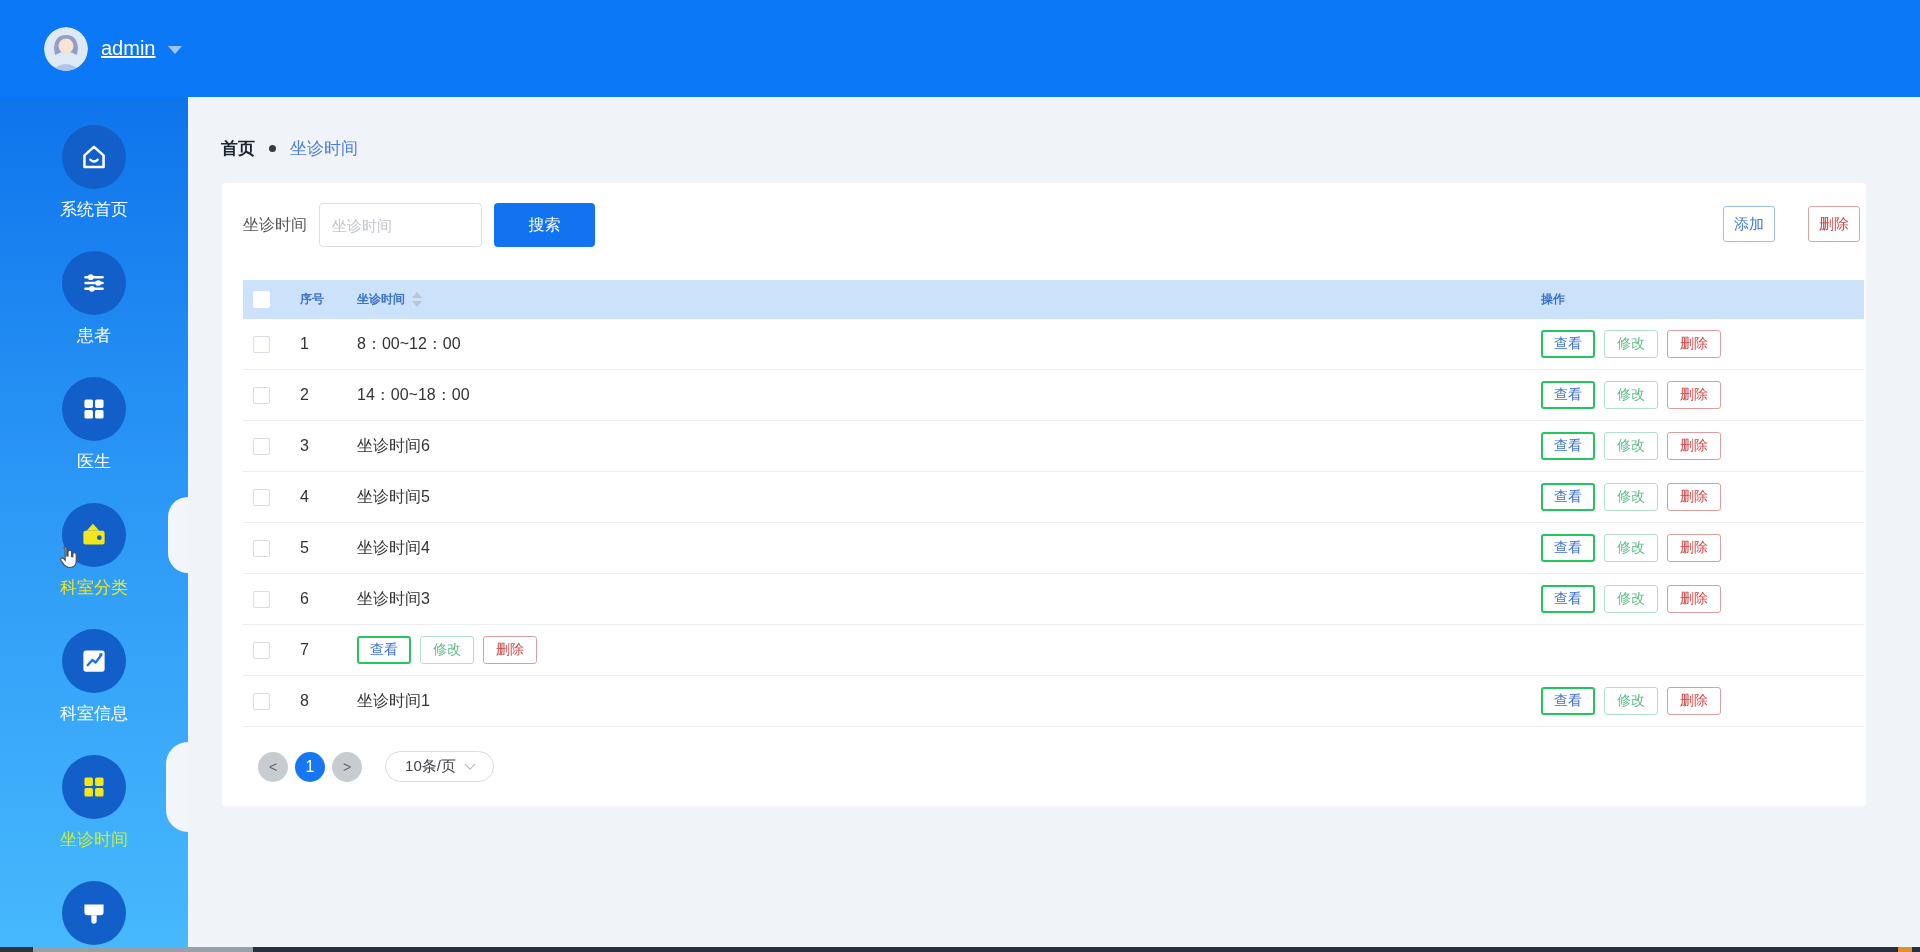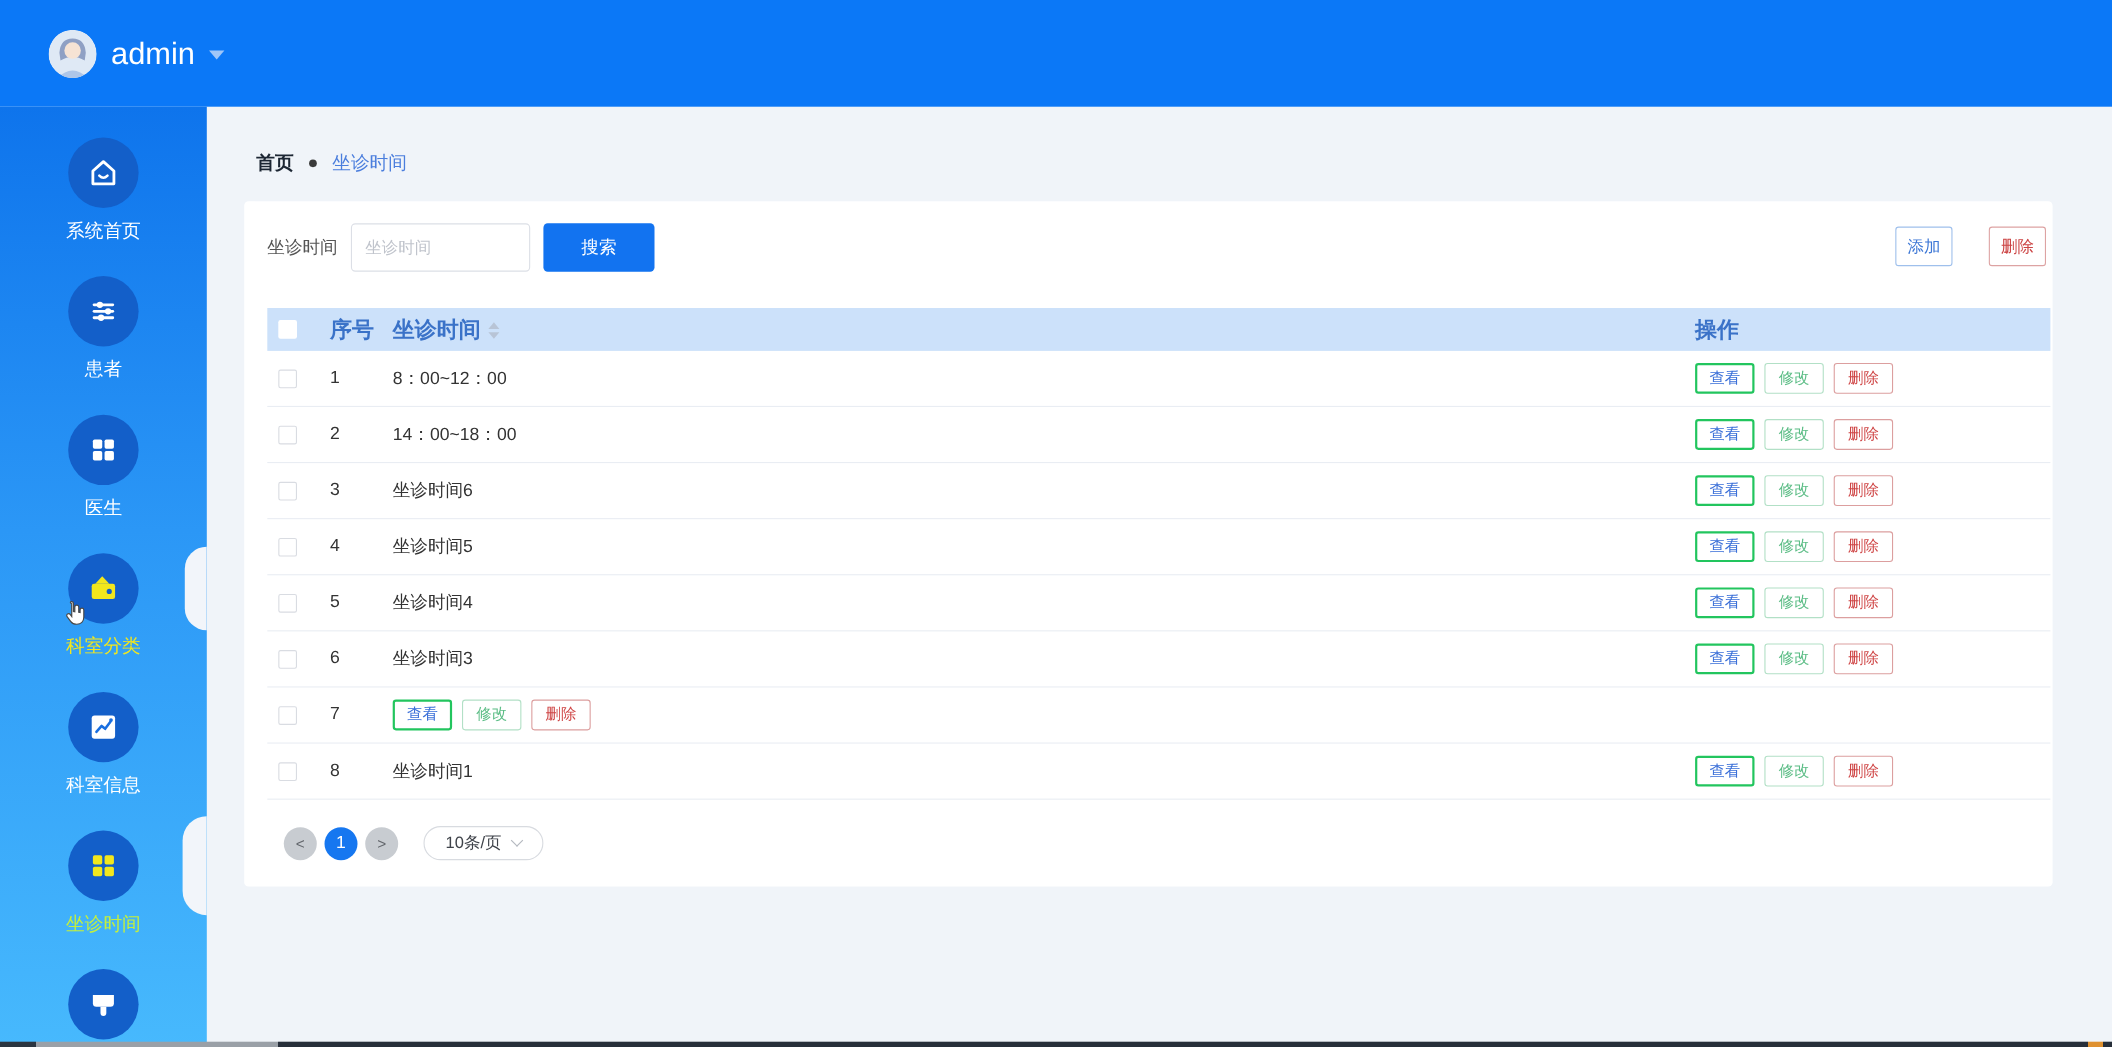--- a/index.html
+++ b/index.html
@@ -7,21 +7,21 @@
     font-family:"Liberation Sans", sans-serif; background:#f0f4f9; }
   #app { position:relative; width:1920px; height:952px; }
 
   
   .top-header { position:absolute; left:0; top:0; width:1920px; height:97px;
     background:#0b78f7; display:flex; align-items:center; justify-content:space-between;
     padding:0 28px 0 44px; z-index:5; }
   .app-title { color:#fff; font-size:27px; font-weight:700; letter-spacing:1px; }
   .user-block { display:flex; align-items:center; gap:13px; cursor:pointer; }
   .avatar { width:44px; height:44px; border-radius:50%; overflow:hidden; flex:0 0 44px; }
-  .user-name { color:#fff; font-size:28px; }
+  .user-name { color:#fff; font-size:20px;text-decoration:underline; }
   .user-caret { width:0; height:0; border-left:7px solid transparent;
     border-right:7px solid transparent; border-top:8px solid #9fc6f8; margin-top:3px; }
 
   
   .sidebar { position:absolute; left:0; top:97px; width:188px; height:855px;
     background:linear-gradient(180deg,#0e74ec 0%, #2b97f6 45%, #47b9fd 100%);
     overflow:hidden; z-index:4; }
   .side-item { position:relative; height:126px; display:flex; flex-direction:column;
     align-items:center; cursor:pointer; }
   .side-icon-circle { margin-top:28px; width:64px; height:64px; border-radius:50%;
@@ -31,21 +31,21 @@
   .side-item.hover .side-label { color:#f2e71d; }
   .side-item.active .side-label { color:#c3ef3e; }
   .notch { position:absolute; right:0; background:#f2f5fa; width:20px; }
   .notch.hover { top:22px; height:76px; border-radius:38px 0 0 38px; }
   .notch.active { top:15px; height:90px; border-radius:45px 0 0 45px; width:22px; }
   .mouse-cursor { position:absolute; left:55px; top:448px; width:26px; height:26px; z-index:9; }
 
   
   .page { position:absolute; left:188px; top:97px; width:1732px; height:855px;
     background:#f0f4f9; }
-  .breadcrumb { position:absolute; left:45px; top:40px; display:flex;
+  .breadcrumb { position:absolute; left:33px; top:40px; display:flex;
     align-items:center; gap:14px; font-size:17px; }
   .bc-home { color:#1c2633; font-weight:700; }
   .bc-dot { width:7px; height:7px; border-radius:50%; background:#3a3a3a; }
   .bc-current { color:#4b7edd; cursor:pointer; }
 
   .card { position:absolute; left:34px; top:86px; width:1644px; height:623px;
     background:#ffffff; border-radius:4px; }
 
   
   .search-label { position:absolute; left:21px; top:32px; font-size:16px; color:#555; }
@@ -58,21 +58,21 @@
     cursor:pointer; font-family:"Liberation Sans", sans-serif; }
   .add-btn, .delete-btn { position:absolute; top:23px; width:52px; height:36px;
     background:#fff; border-radius:3px; font-size:15px; cursor:pointer;
     font-family:"Liberation Sans", sans-serif; }
   .add-btn { left:1501px; border:1px solid #9fc0ec; color:#3e78d6; }
   .delete-btn { left:1586px; border:1px solid #dda3a3; color:#cc4444; }
 
   
   .table { position:absolute; left:21px; top:97px; width:1621px; }
   .thead { height:39px; background:#cce1fa; display:flex; align-items:center;
-    color:#3a72c8; font-weight:700; font-size:20px; }
+    color:#3a72c8; font-weight:700; font-size:12px; }
   .trow { height:51px; display:flex; align-items:center; border-bottom:1px solid #e9edf3;
     font-size:16px; color:#333; }
   .c-check { width:47px; padding-left:10px; display:flex; align-items:center; }
   .c-index { width:67px; padding-left:10px; }
   .c-time  { flex:1; }
   .c-actions { width:323px; display:flex; align-items:center; gap:9px; }
   .checkbox { width:17px; height:17px; border:1px solid #d9dce2; border-radius:2px;
     background:#fff; cursor:pointer; display:inline-block; }
   .checkbox.on-blue { border:none; }
   .sort-caret { display:inline-flex; flex-direction:column; gap:3px; margin-left:7px;

